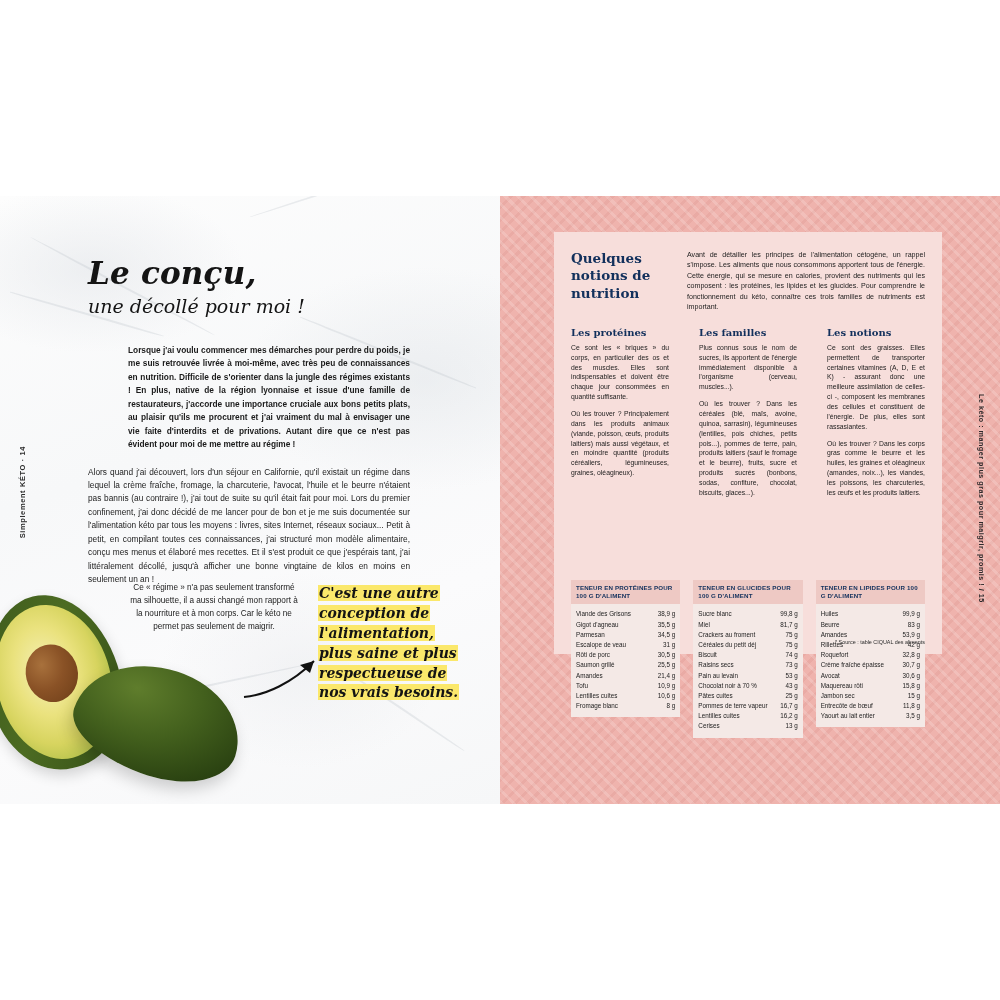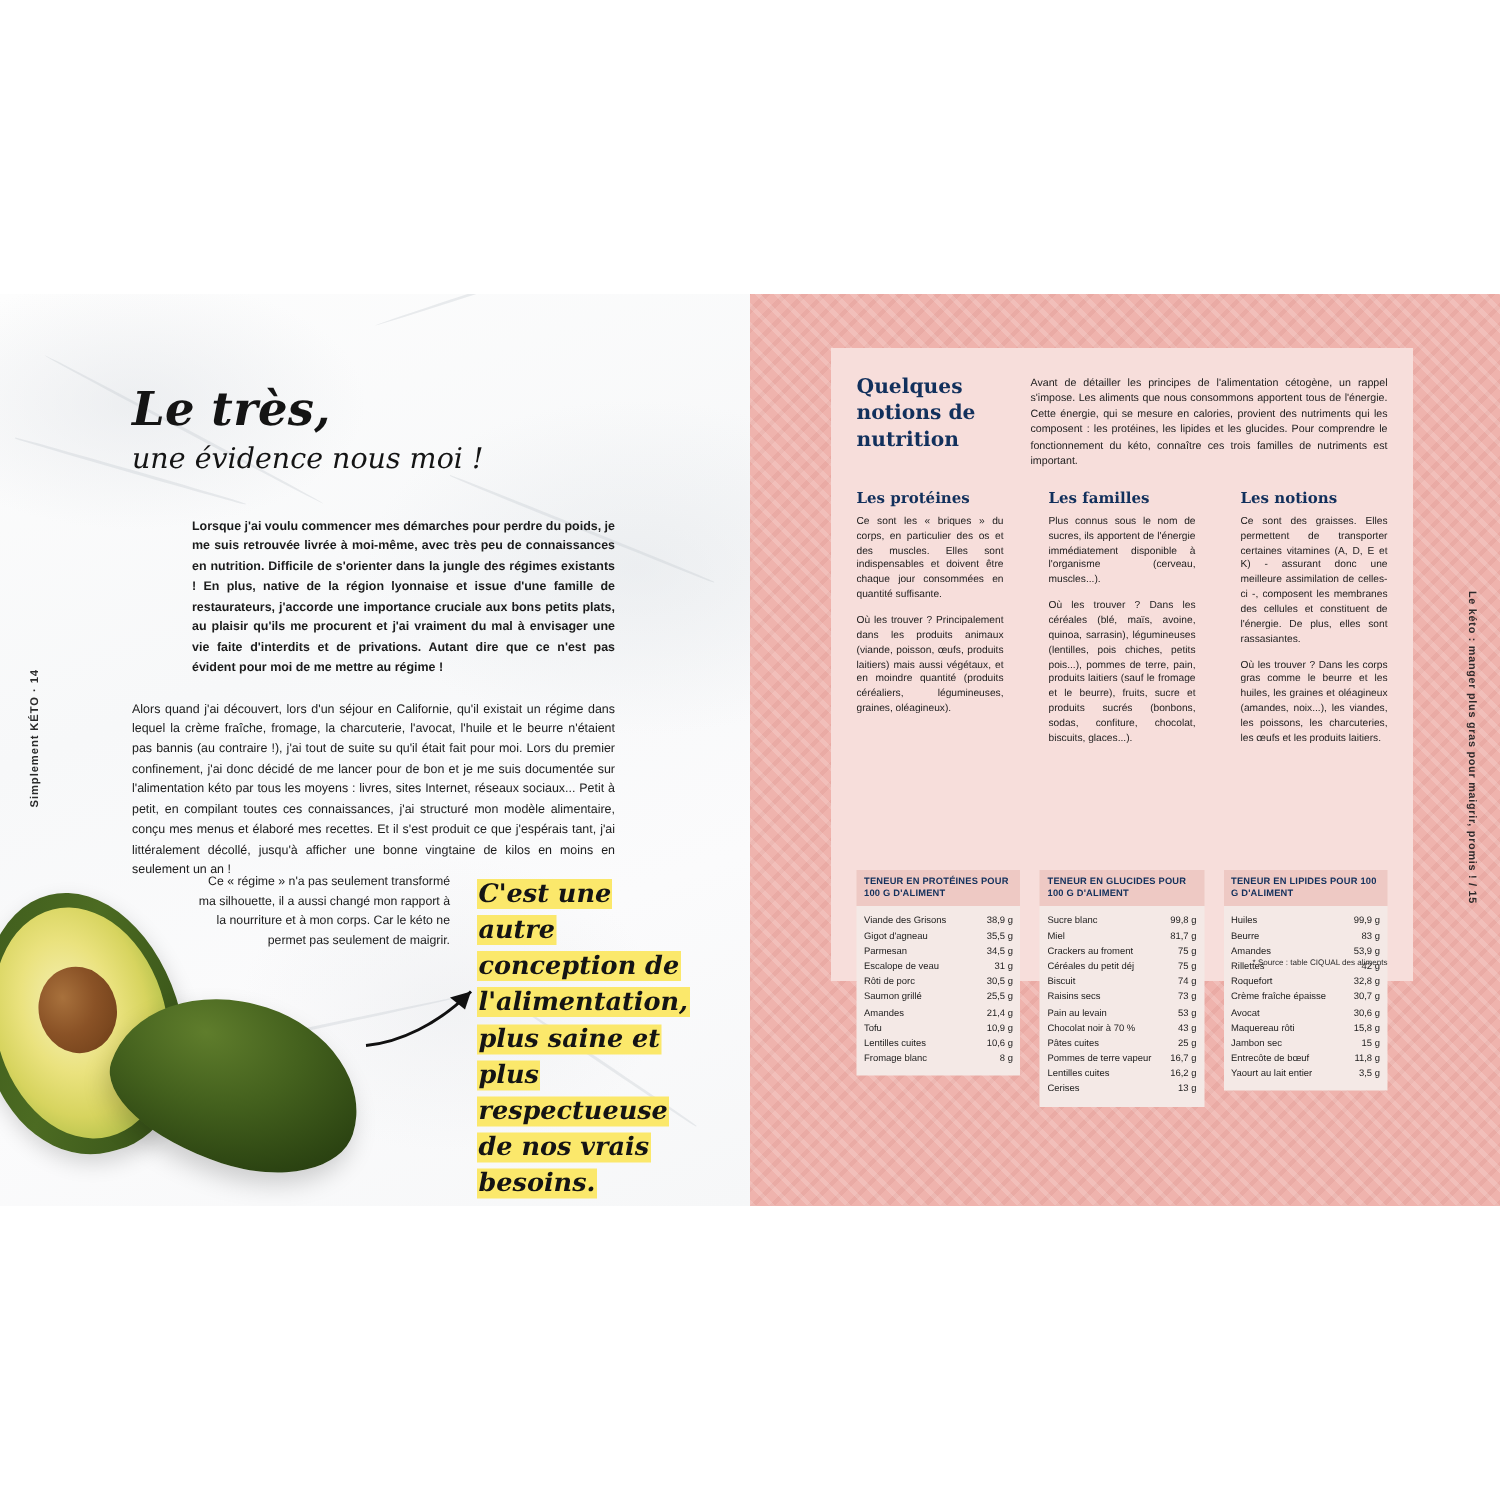--- a/index.html
+++ b/index.html
@@ -91,32 +91,32 @@
   .body-col p.bold { font-weight: 700; margin-left: 40px; }
 
   .pull-note {
     position: absolute;
     left: 128px;
     top: 385px;
     width: 172px;
     font-size: 8.2px;
     line-height: 1.6;
     color: #1b1b1b;
-    text-align: right;
+    text-align: center;
   }
 
   .handwrite {
     position: absolute;
     left: 318px;
     top: 388px;
     width: 142px;
     font-family: "DejaVu Serif", serif;
     font-style: italic;
     font-weight: 700;
-    font-size: 17px;
+    font-size: 14px;
     line-height: 1.42;
     color: #141414;
   }
   .handwrite span {
     background: #fbe86b;
     box-decoration-break: clone;
     -webkit-box-decoration-break: clone;
     padding: 0 1px;
   }
 
@@ -298,22 +298,22 @@
     <div class="marble-vein" style="left:30px; top:40px; width:210px; height:2px; transform:rotate(28deg);"></div>
     <div class="marble-vein" style="left:10px; top:95px; width:160px; height:1.5px; transform:rotate(16deg);"></div>
     <div class="marble-vein" style="left:250px; top:20px; width:240px; height:2px; transform:rotate(-18deg);"></div>
     <div class="marble-vein" style="left:300px; top:120px; width:190px; height:1.5px; transform:rotate(22deg);"></div>
     <div class="marble-vein" style="left:60px; top:520px; width:260px; height:2px; transform:rotate(-12deg);"></div>
     <div class="marble-vein" style="left:340px; top:470px; width:150px; height:1.5px; transform:rotate(34deg);"></div>
 
     <div class="left-rail">Simplement KÉTO  ·  14</div>
 
     <div class="title-block">
-      <div class="title-line1">Le très,</div>
-      <div class="title-line2">une évidence nous moi !</div>
+      <div class="title-line1">Le conçu,</div>
+      <div class="title-line2">une décollé pour moi !</div>
     </div>
 
     <div class="body-col">
       <p class="bold">Lorsque j'ai voulu commencer mes démarches pour perdre du poids, je me suis retrouvée livrée à moi-même, avec très peu de connaissances en nutrition. Difficile de s'orienter dans la jungle des régimes existants ! En plus, native de la région lyonnaise et issue d'une famille de restaurateurs, j'accorde une importance cruciale aux bons petits plats, au plaisir qu'ils me procurent et j'ai vraiment du mal à envisager une vie faite d'interdits et de privations. Autant dire que ce n'est pas évident pour moi de me mettre au régime !</p>
       <p>Alors quand j'ai découvert, lors d'un séjour en Californie, qu'il existait un régime dans lequel la crème fraîche, fromage, la charcuterie, l'avocat, l'huile et le beurre n'étaient pas bannis (au contraire !), j'ai tout de suite su qu'il était fait pour moi. Lors du premier confinement, j'ai donc décidé de me lancer pour de bon et je me suis documentée sur l'alimentation kéto par tous les moyens : livres, sites Internet, réseaux sociaux... Petit à petit, en compilant toutes ces connaissances, j'ai structuré mon modèle alimentaire, conçu mes menus et élaboré mes recettes. Et il s'est produit ce que j'espérais tant, j'ai littéralement décollé, jusqu'à afficher une bonne vingtaine de kilos en moins en seulement un an !</p>
     </div>
 
     <div class="pull-note">Ce « régime » n'a pas seulement transformé ma silhouette, il a aussi changé mon rapport à la nourriture et à mon corps. Car le kéto ne permet pas seulement de maigrir.</div>
 
     <div class="handwrite"><span>C'est une autre conception de l'alimentation, plus saine et plus respectueuse de nos vrais besoins.</span></div>

